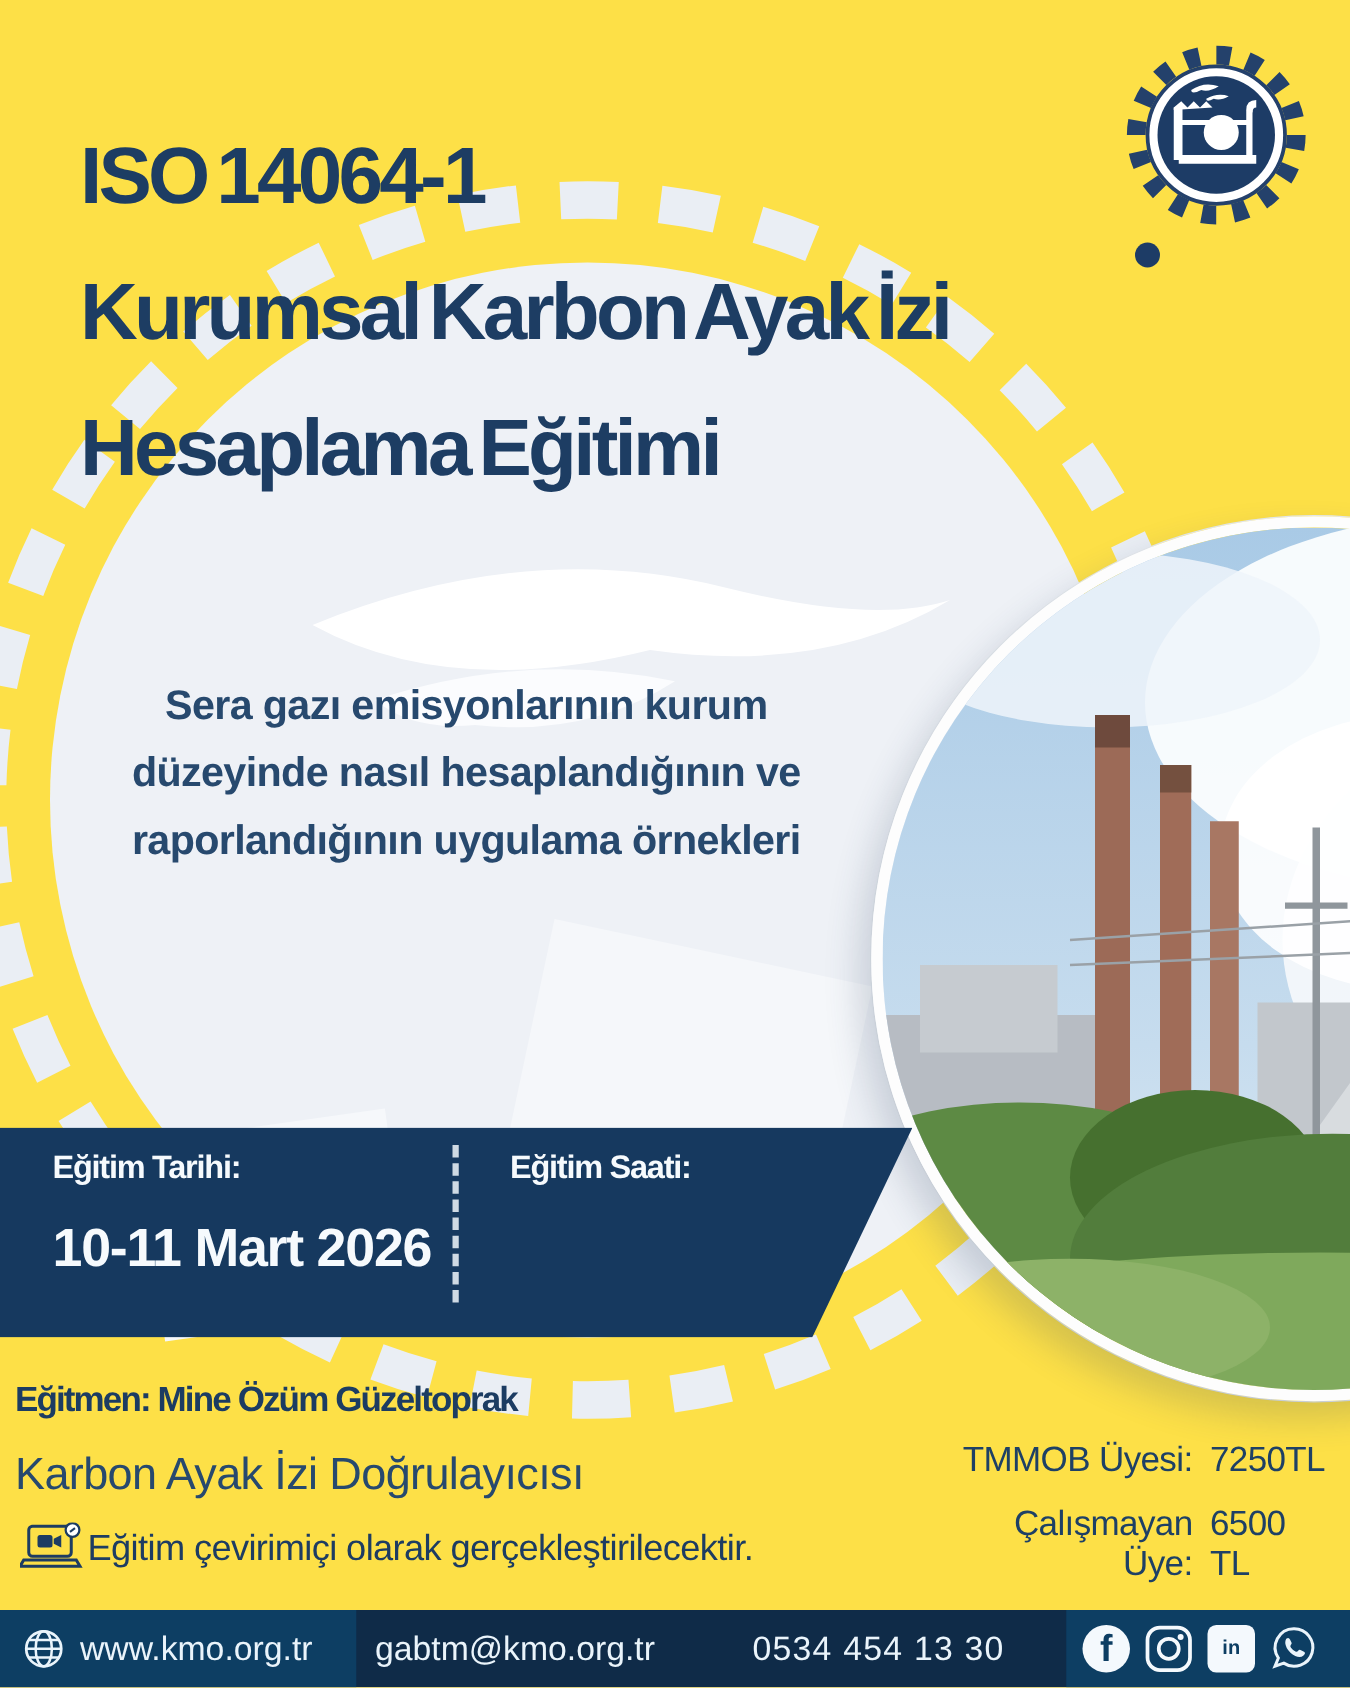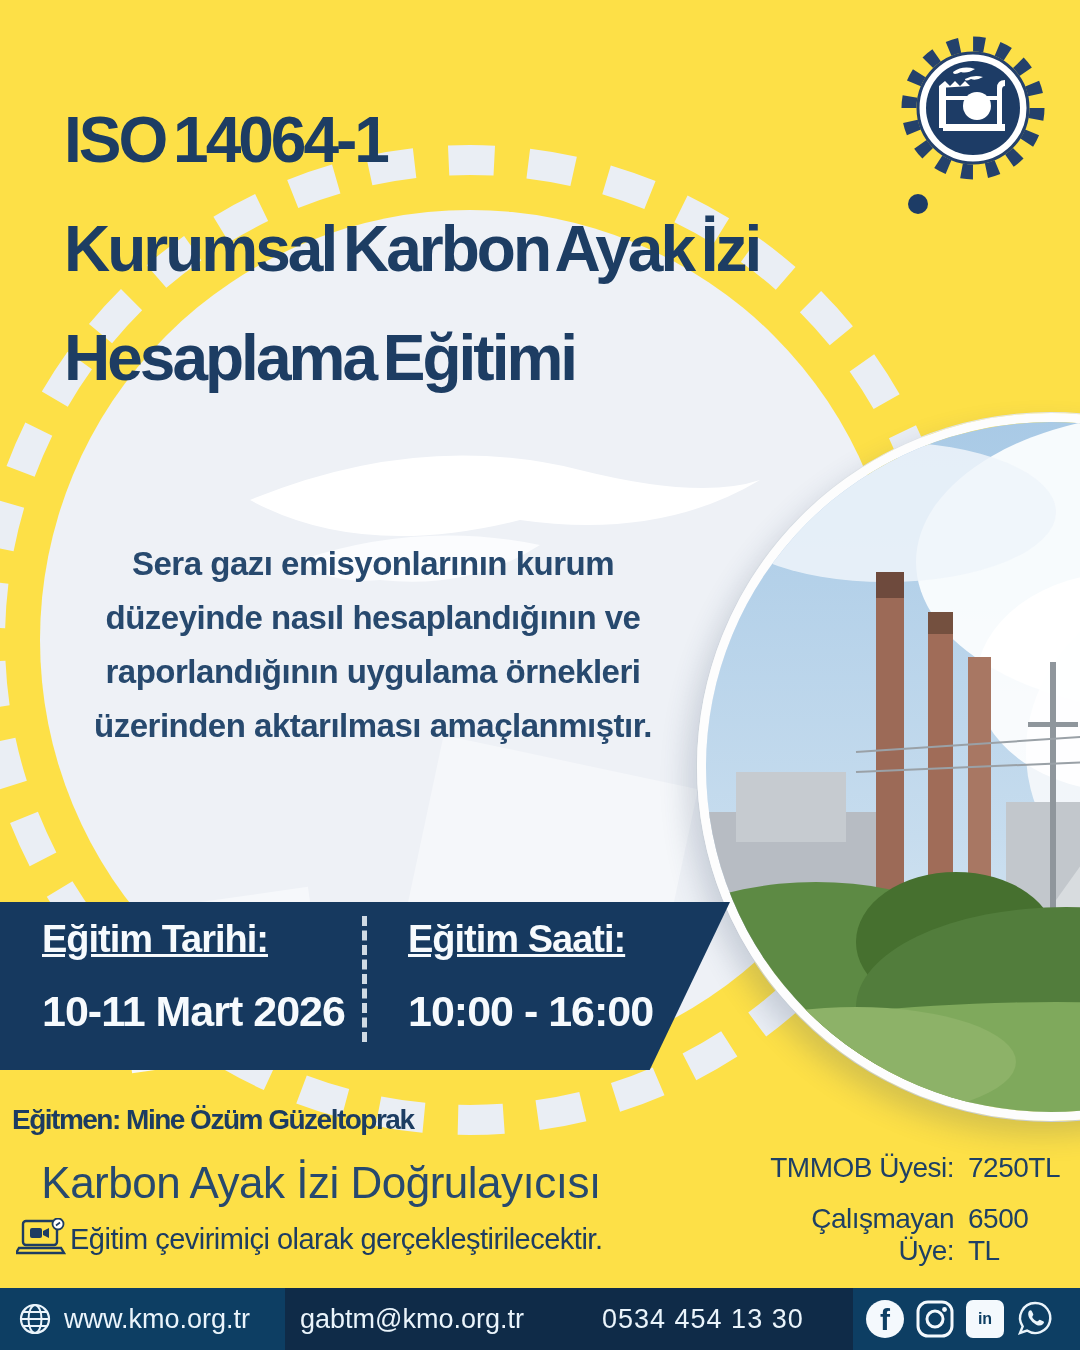--- a/index.html
+++ b/index.html
@@ -24,30 +24,30 @@
   .photo-circle{position:absolute; left:697px; top:413px; width:690px; height:690px;
         border-radius:50%; border:9px solid #fdfdfd; overflow:hidden;
         box-shadow:-10px 14px 28px rgba(50,70,100,.20), 0 0 0 1px #e7ebef;}
   .photo-circle svg{display:block;}
 
   
   .band{position:absolute; left:0; top:902px; width:730px; height:168px; background:#16395f;
         clip-path:polygon(0 0, 100% 0, 89% 100%, 0 100%); color:#f6fafd;}
   .band .col-left{position:absolute; left:42px; top:16px;}
   .band .col-right{position:absolute; left:408px; top:16px;}
-  .band .lbl{font-size:38px; font-weight:bold; letter-spacing:-1px;text-decoration:underline;}
+  .band .lbl{font-size:26px; font-weight:bold; letter-spacing:-1px;}
   .band .val{font-size:43px; font-weight:bold; margin-top:26px; letter-spacing:-1px;}
   .band .divider{position:absolute; left:362px; top:14px; height:126px; width:0;
         border-left:5px dashed rgba(240,247,252,.85);}
 
   
   .instructor-name{position:absolute; left:12px; top:1104px; width:620px; color:#1c3c62;
         font-size:28px; font-weight:bold; letter-spacing:-1.5px;}
-  .instructor-title{position:absolute; left:12px; top:1158px; width:618px; text-align:center;
-        color:#27496e; font-size:44px; letter-spacing:-0.5px;}
+  .instructor-title{position:absolute; left:12px; top:1158px; width:618px; text-align:left;
+        color:#27496e; font-size:36px; letter-spacing:-0.5px;}
   .online-row{position:absolute; left:16px; top:1218px; display:flex; align-items:center; gap:2px;}
   .online-row .note{color:#1d3c62; font-size:29px; letter-spacing:-0.5px;}
 
   
   .pricing{position:absolute; left:762px; top:1112px; width:300px;margin-top:40px;}
   .price-row{display:grid; grid-template-columns:192px 1fr; column-gap:14px; margin-bottom:19px;
         color:#1e4065; font-size:28px; letter-spacing:-0.5px;}
   .price-row .p-label{text-align:right;}
   .price-row .p-value{text-align:left;}
 
@@ -105,21 +105,20 @@
         <path d="M-34,-22 l6,-5 l5,5 l5,-5 l5,5 l5,-5 l5,5 l-31,2 Z"></path>
       </g>
     </g>
     <circle cx="20" cy="172" r="10" fill="#1d3c66"></circle>
   </svg>
 
   <div class="desc">
     <div>Sera gazı emisyonlarının kurum</div>
     <div>düzeyinde nasıl hesaplandığının ve</div>
     <div>raporlandığının uygulama örnekleri</div>
-    <div>üzerinden aktarılması amaçlanmıştır.</div>
   </div>
 
   <div class="photo-circle">
     <svg width="690" height="690" viewBox="0 0 690 690">
       <defs>
         <linearGradient id="sky" x1="0" y1="0" x2="0" y2="1">
           <stop offset="0" stop-color="#a9cae6"></stop>
           <stop offset="0.6" stop-color="#c6dcee"></stop>
           <stop offset="1" stop-color="#e2edf5"></stop>
         </linearGradient>
@@ -172,21 +171,20 @@
   </div>
 
   <div class="band">
     <div class="col-left">
       <div class="lbl">Eğitim Tarihi:</div>
       <div class="val">10-11 Mart 2026</div>
     </div>
     <div class="divider"></div>
     <div class="col-right">
       <div class="lbl">Eğitim Saati:</div>
-      <div class="val">10:00 - 16:00</div>
     </div>
   </div>
 
   <div class="instructor-name">Eğitmen: Mine Özüm Güzeltoprak</div>
   <div class="instructor-title">Karbon Ayak İzi Doğrulayıcısı</div>
 
   <div class="online-row">
     <svg width="52" height="42" viewBox="0 0 52 42">
       <rect x="7" y="3" width="34" height="24" rx="3" fill="none" stroke="#1d3c62" stroke-width="2.4"></rect>
       <rect x="14" y="10" width="12" height="10" rx="2" fill="#1d3c62"></rect>

